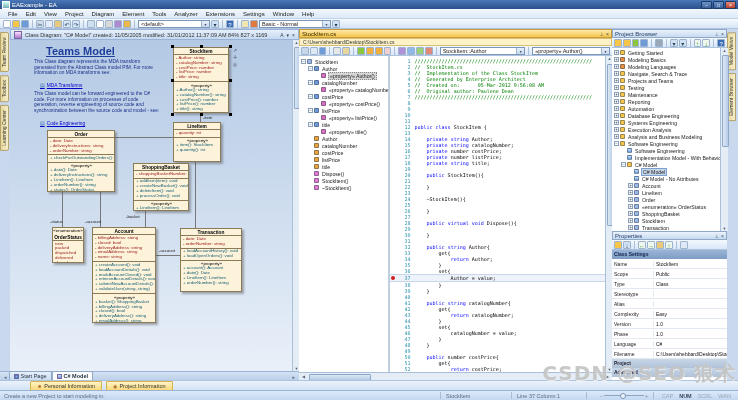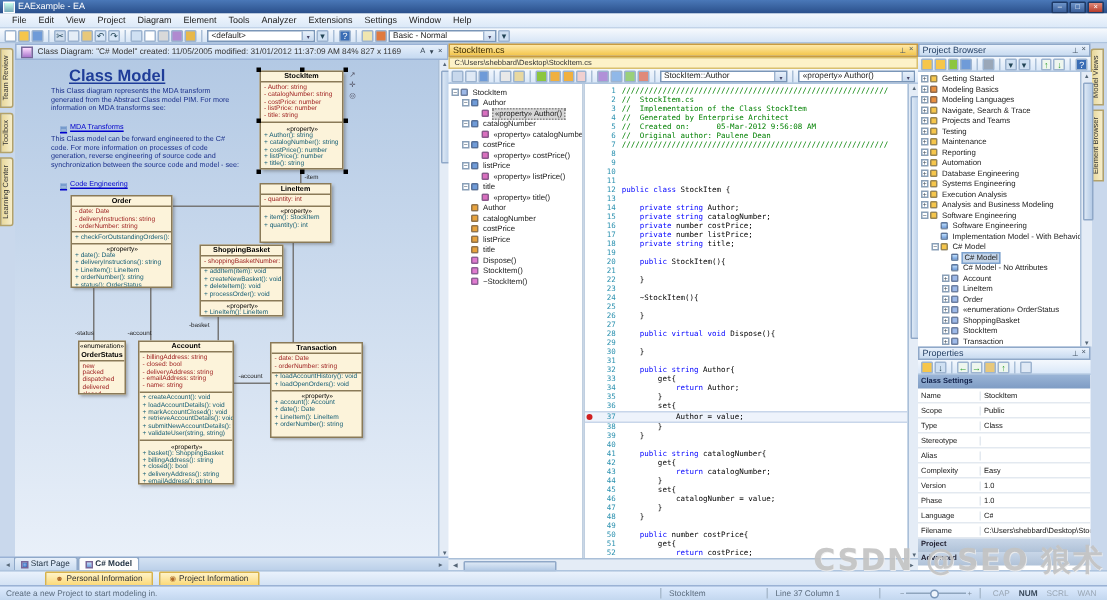--- a/index.html
+++ b/index.html
@@ -207,21 +207,21 @@
 <div id="dgm-head" class="abs">
   <div class="dico"></div>
   <span>Class Diagram: "C# Model"   created: 11/05/2005   modified: 31/01/2012 11:37:09 AM   84%   827 x 1169</span>
   <div class="hicos">
     <span>A</span>
     <span>▾</span>
     <span>×</span>
   </div>
 </div>
 <div id="dgm-canvas" class="abs">
-  <div class="abs" style="left:36px;top:5px;" id="dgm-title">Class Model</div>
+  <div class="abs" style="left:36px;top:5px;" id="dgm-title">Teams Model</div>
   <div class="abs dgm-para" style="left:24px;top:19px;width:126px;">This Class diagram represents the MDA transform generated from the Abstract Class model PIM. For more information on MDA transforms see:</div>
   <div class="abs dgm-link" style="left:30px;top:42px;">
     <span class="lico">▤</span>
     <span>MDA Transforms</span>
   </div>
   <div class="abs dgm-para" style="left:24px;top:51px;width:126px;">This Class model can be forward engineered to the C# code. For more information on processes of code generation, reverse engineering of source code and synchronization between the source code and model - see:</div>
   <div class="abs dgm-link" style="left:30px;top:80px;">
     <span class="lico">▤</span>
     <span>Code Engineering</span>
   </div>

